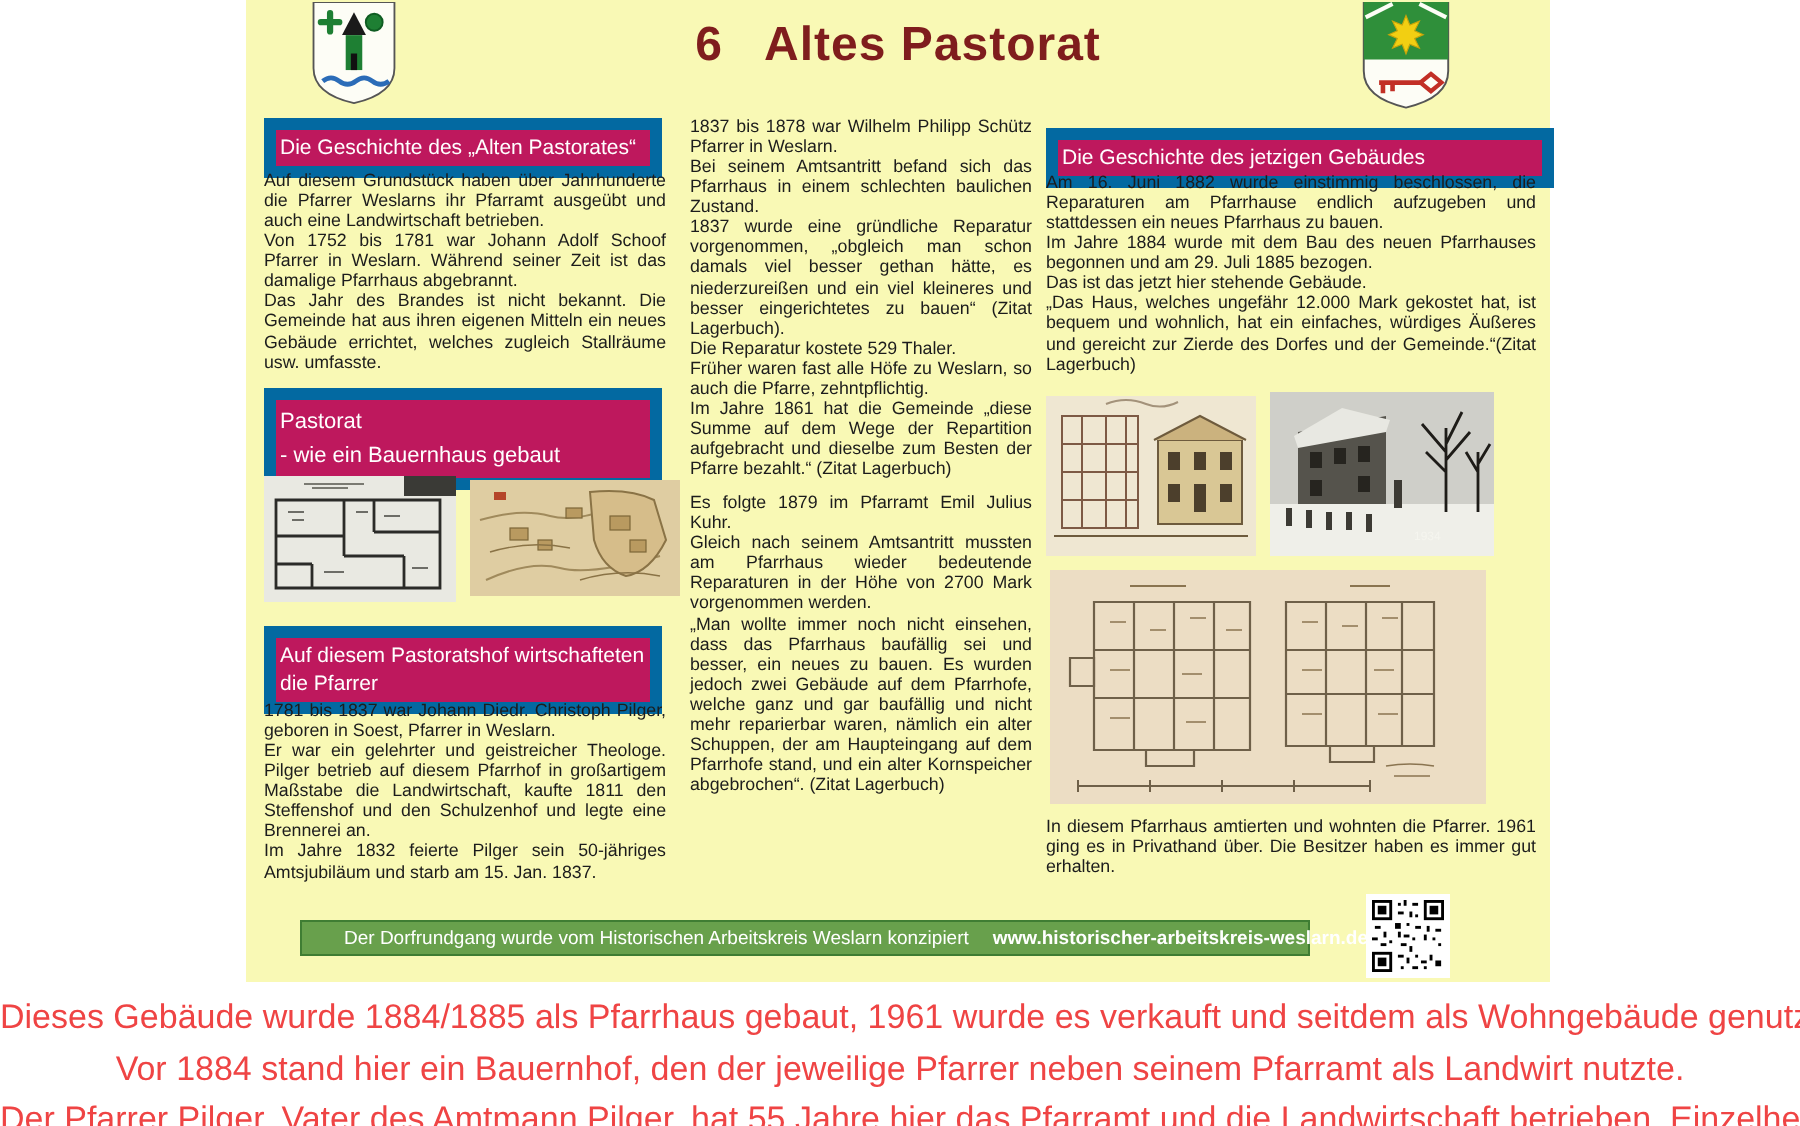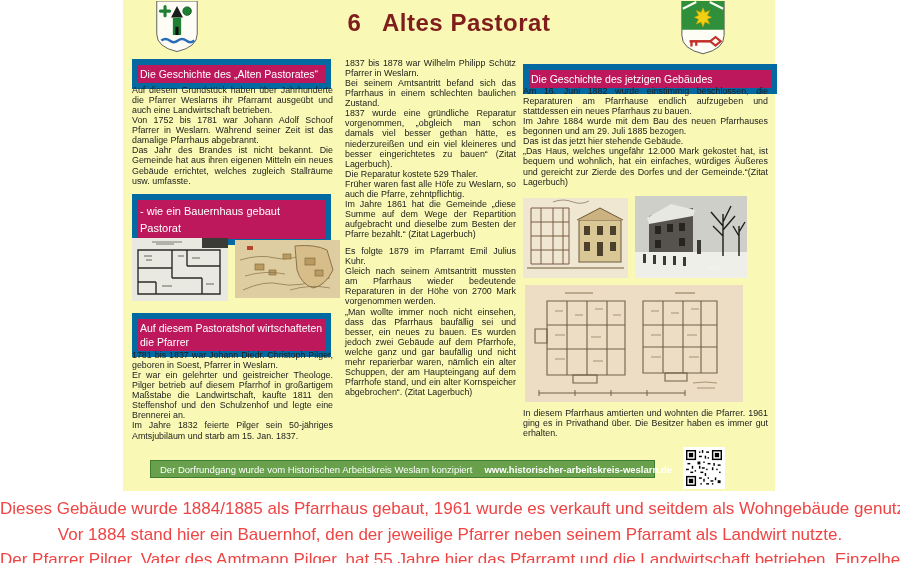--- a/index.html
+++ b/index.html
@@ -28,21 +28,21 @@
     position:absolute;font-size:8.9px;line-height:1.13;color:#1c1c1c;
     text-align:justify;
   }
   .body-text p{margin:0;}
   .body-text p.gap-before{margin-top:7px;}
   .img-ph{position:absolute;display:block;}
   .img-ph svg{display:block;width:100%;height:100%;}
   .footer-bar{
     position:absolute;left:27px;top:460px;width:505px;height:18px;
     background:#68a04c;border:1px solid #3f7d33;box-sizing:border-box;
-    display:flex;align-items:center;gap:12px;padding-left:9px;
+    display:flex;align-items:center;gap:12px;padding-left:21px;
     color:#fff;font-size:9.5px;white-space:nowrap;
   }
   .footer-bar .url{font-weight:bold;}
   .qr{
     position:absolute;left:560px;top:447px;width:42px;height:42px;
     background:#fff;padding:3px;box-sizing:border-box;
   }
   .qr svg{display:block;width:100%;height:100%;}
   .caption{
     position:absolute;left:0;width:100%;text-align:center;
@@ -84,22 +84,22 @@
 
   <div class="green-box" style="left:9px;top:59px;width:199px;">Die Geschichte des „Alten Pastorates“</div>
 
   <div class="body-text" style="left:9px;top:85px;width:201px;">
     <p>Auf diesem Grundstück haben über Jahrhunderte die Pfarrer Weslarns ihr Pfarramt ausgeübt und auch eine Landwirtschaft betrieben.</p>
     <p>Von 1752 bis 1781 war Johann Adolf Schoof Pfarrer in Weslarn. Während seiner Zeit ist das damalige Pfarrhaus abgebrannt.</p>
     <p>Das Jahr des Brandes ist nicht bekannt. Die Gemeinde hat aus ihren eigenen Mitteln ein neues Gebäude errichtet, welches zugleich Stallräume usw. umfasste.</p>
   </div>
 
   <div class="green-box" style="left:9px;top:194px;width:199px;font-size:11px;line-height:1.5;padding:3px 2px;">
+    <div>Pastorat</div>
     <div>- wie ein Bauernhaus gebaut</div>
-    <div>Pastorat</div>
   </div>
 
   <div class="img-ph" style="left:9px;top:238px;width:96px;height:63px;">
     <svg viewBox="0 0 96 63" preserveAspectRatio="none">
       <rect width="96" height="63" fill="#e9e9e2"></rect>
       <rect x="70" y="0" width="26" height="10" fill="#3a3a36"></rect>
       <path d="M20,4 h30 M24,6 h18" stroke="#7a7a72" stroke-width="1" fill="none"></path>
       <g stroke="#2b2b28" stroke-width="1.4" fill="none">
         <path d="M6,12 H88 V56 H6 Z"></path>
         <path d="M6,30 H40 M40,12 V40 M40,40 H70 M70,40 V56 M55,12 V28 M55,28 H88"></path>

